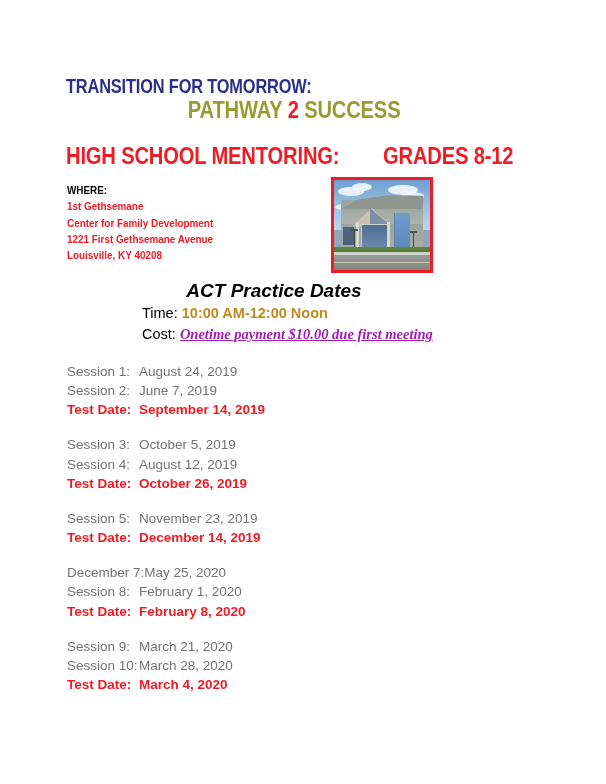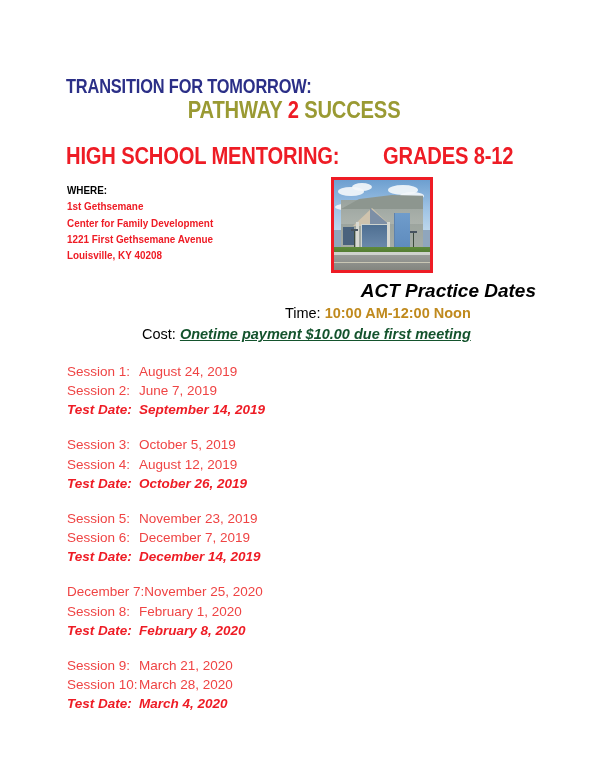--- a/index.html
+++ b/index.html
@@ -197,72 +197,71 @@
   .ph-lot-line {
     position: absolute; left: 0; top: 82px; width: 100%; height: 1px;
     background: #c9c6b4;
   }
 
   
   .act-heading {
     position: absolute;
     left: 0; top: 280px;
     width: 536px;
-    text-align: right;
+    text-align: center;
     padding-left: 12px;
     box-sizing: border-box;
     font-size: 19px;
     font-weight: 700;
     font-style: italic;
     color: #000000;
   }
 
   
   .meta-lines {
     position: absolute;
     left: 142px;
     top: 303px;
     font-size: 14.5px;
     line-height: 1.46;
-    text-align: right;
   }
   .meta-lines .row { white-space: nowrap; }
   .meta-label { color: #000000; font-weight: 400; }
   .meta-time  { color: #c08a1e; font-weight: 700; }
   .meta-cost  {
-    color: #14532d;
+    color: #a21caf;
     font-weight: 700;
     font-style: italic;
     text-decoration: underline;
+    font-family: Liberation Serif, serif;
   }
 
   
   .sessions {
     position: absolute;
     left: 67px;
     top: 362px;
     width: 420px;
     font-size: 13.5px;
     line-height: 1.42;
   }
   .session-group { margin-bottom: 16px; }
   .session-group:last-child { margin-bottom: 12px; }
   .session-row {
     white-space: nowrap;
-    color: #ef4444;
+    color: #737373;
   }
   .session-row .s-label {
     display: inline-block;
     min-width: 72px;
   }
   .testdate-row {
     white-space: nowrap;
     color: #ee1c25;
     font-weight: 700;
-    font-style: italic;
   }
   .testdate-row .t-label {
     display: inline-block;
     min-width: 72px;
   }
 </style>
 </head>
 <body>
 
 <div class="page">
@@ -350,31 +349,28 @@
       </div>
       <div class="testdate-row">
         <span class="t-label">Test Date:</span><span>October 26, 2019</span>
       </div>
     </div>
 
     <div class="session-group">
       <div class="session-row">
         <span class="s-label">Session 5:</span><span>November 23, 2019</span>
       </div>
-      <div class="session-row">
-        <span class="s-label">Session 6:</span><span>December 7, 2019</span>
-      </div>
       <div class="testdate-row">
         <span class="t-label">Test Date:</span><span>December 14, 2019</span>
       </div>
     </div>
 
     <div class="session-group">
       <div class="session-row">
-        <span class="s-label">December 7:</span><span>November 25, 2020</span>
+        <span class="s-label">December 7:</span><span>May 25, 2020</span>
       </div>
       <div class="session-row">
         <span class="s-label">Session 8:</span><span>February 1, 2020</span>
       </div>
       <div class="testdate-row">
         <span class="t-label">Test Date:</span><span>February 8, 2020</span>
       </div>
     </div>
 
     <div class="session-group">

